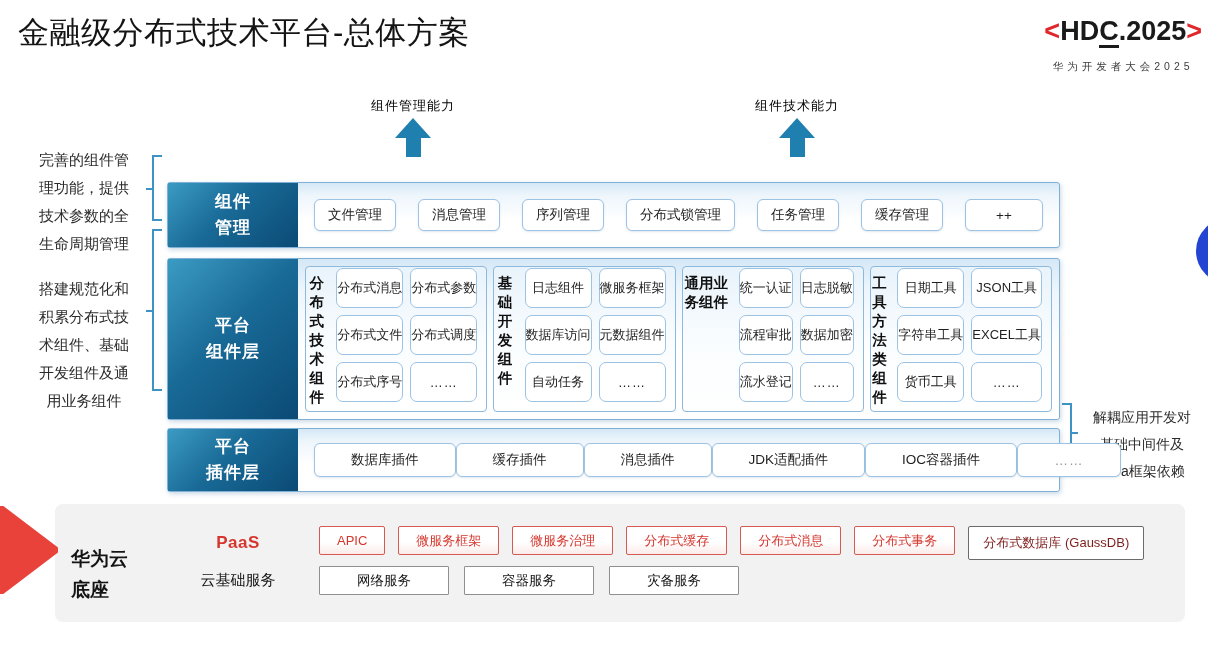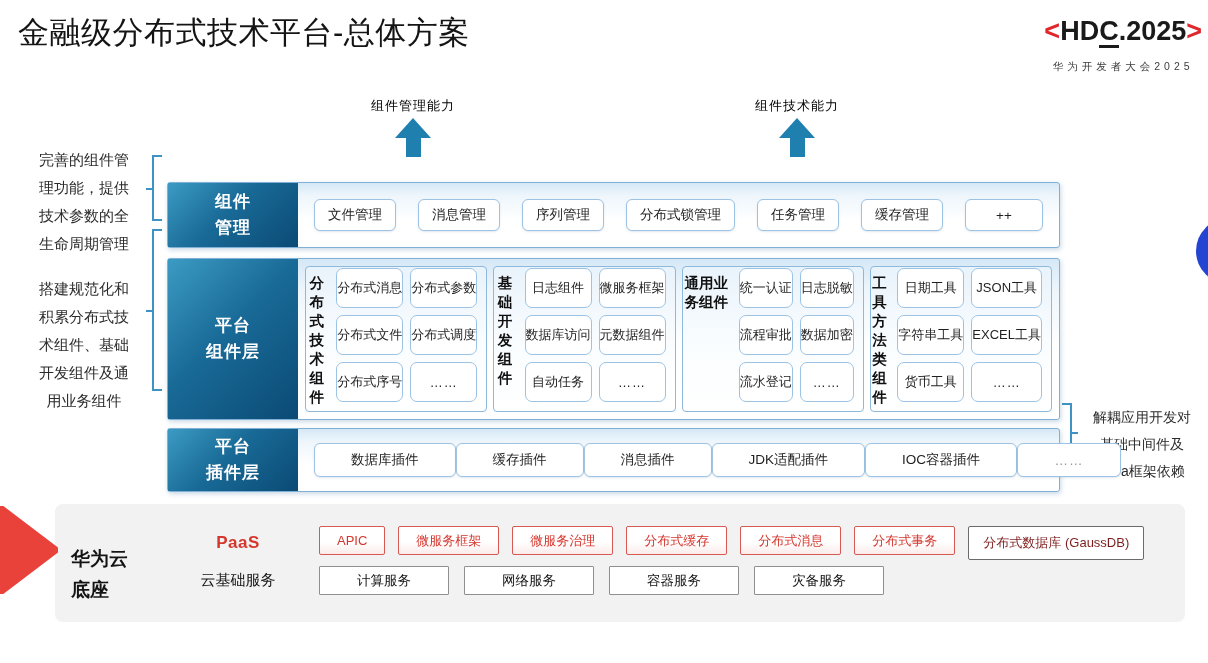--- a/index.html
+++ b/index.html
@@ -212,21 +212,20 @@
           <div class="rchip">微服务治理</div>
           <div class="rchip">分布式缓存</div>
           <div class="rchip">分布式消息</div>
           <div class="rchip">分布式事务</div>
           <div class="rchip dbchip">分布式数据库 (GaussDB)</div>
         </div>
     </div>
     <div class="f-row" id="iaas-row">
       <div class="f-tag" id="iaas-tag">云基础服务</div>
       <div class="f-chips" id="iaas-chips">
-          <div class="ichip">计算服务</div>
           <div class="ichip">网络服务</div>
           <div class="ichip">容器服务</div>
           <div class="ichip">灾备服务</div>
         </div>
     </div>
   </div>
 
   <svg id="wedge" class="abs" width="58" height="88" viewBox="0 0 58 88">
     <polygon points="0,0 58,44 0,88" fill="#e8423b" stroke="#e8423b" stroke-width="4" stroke-linejoin="round"></polygon>
   </svg>

